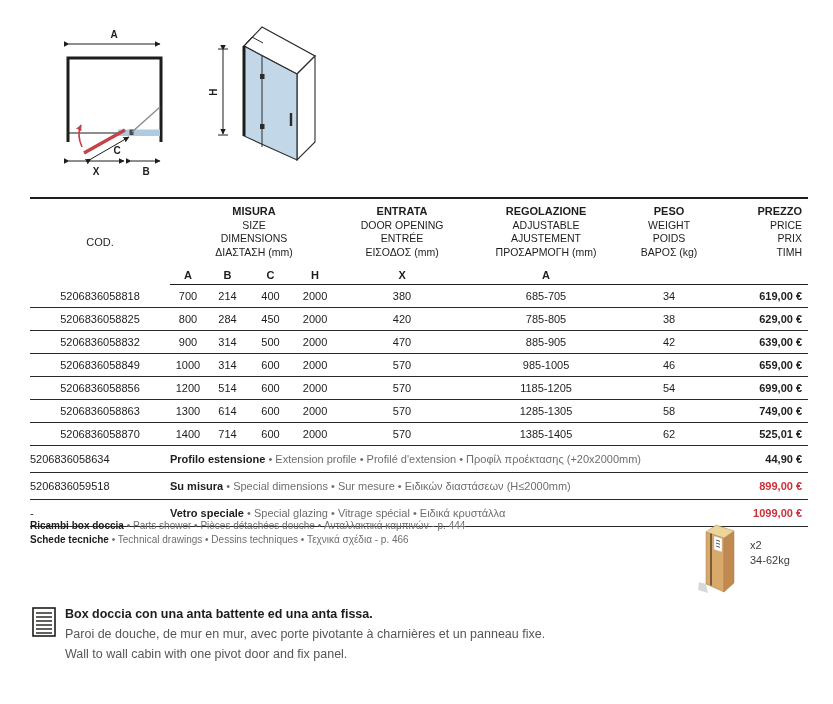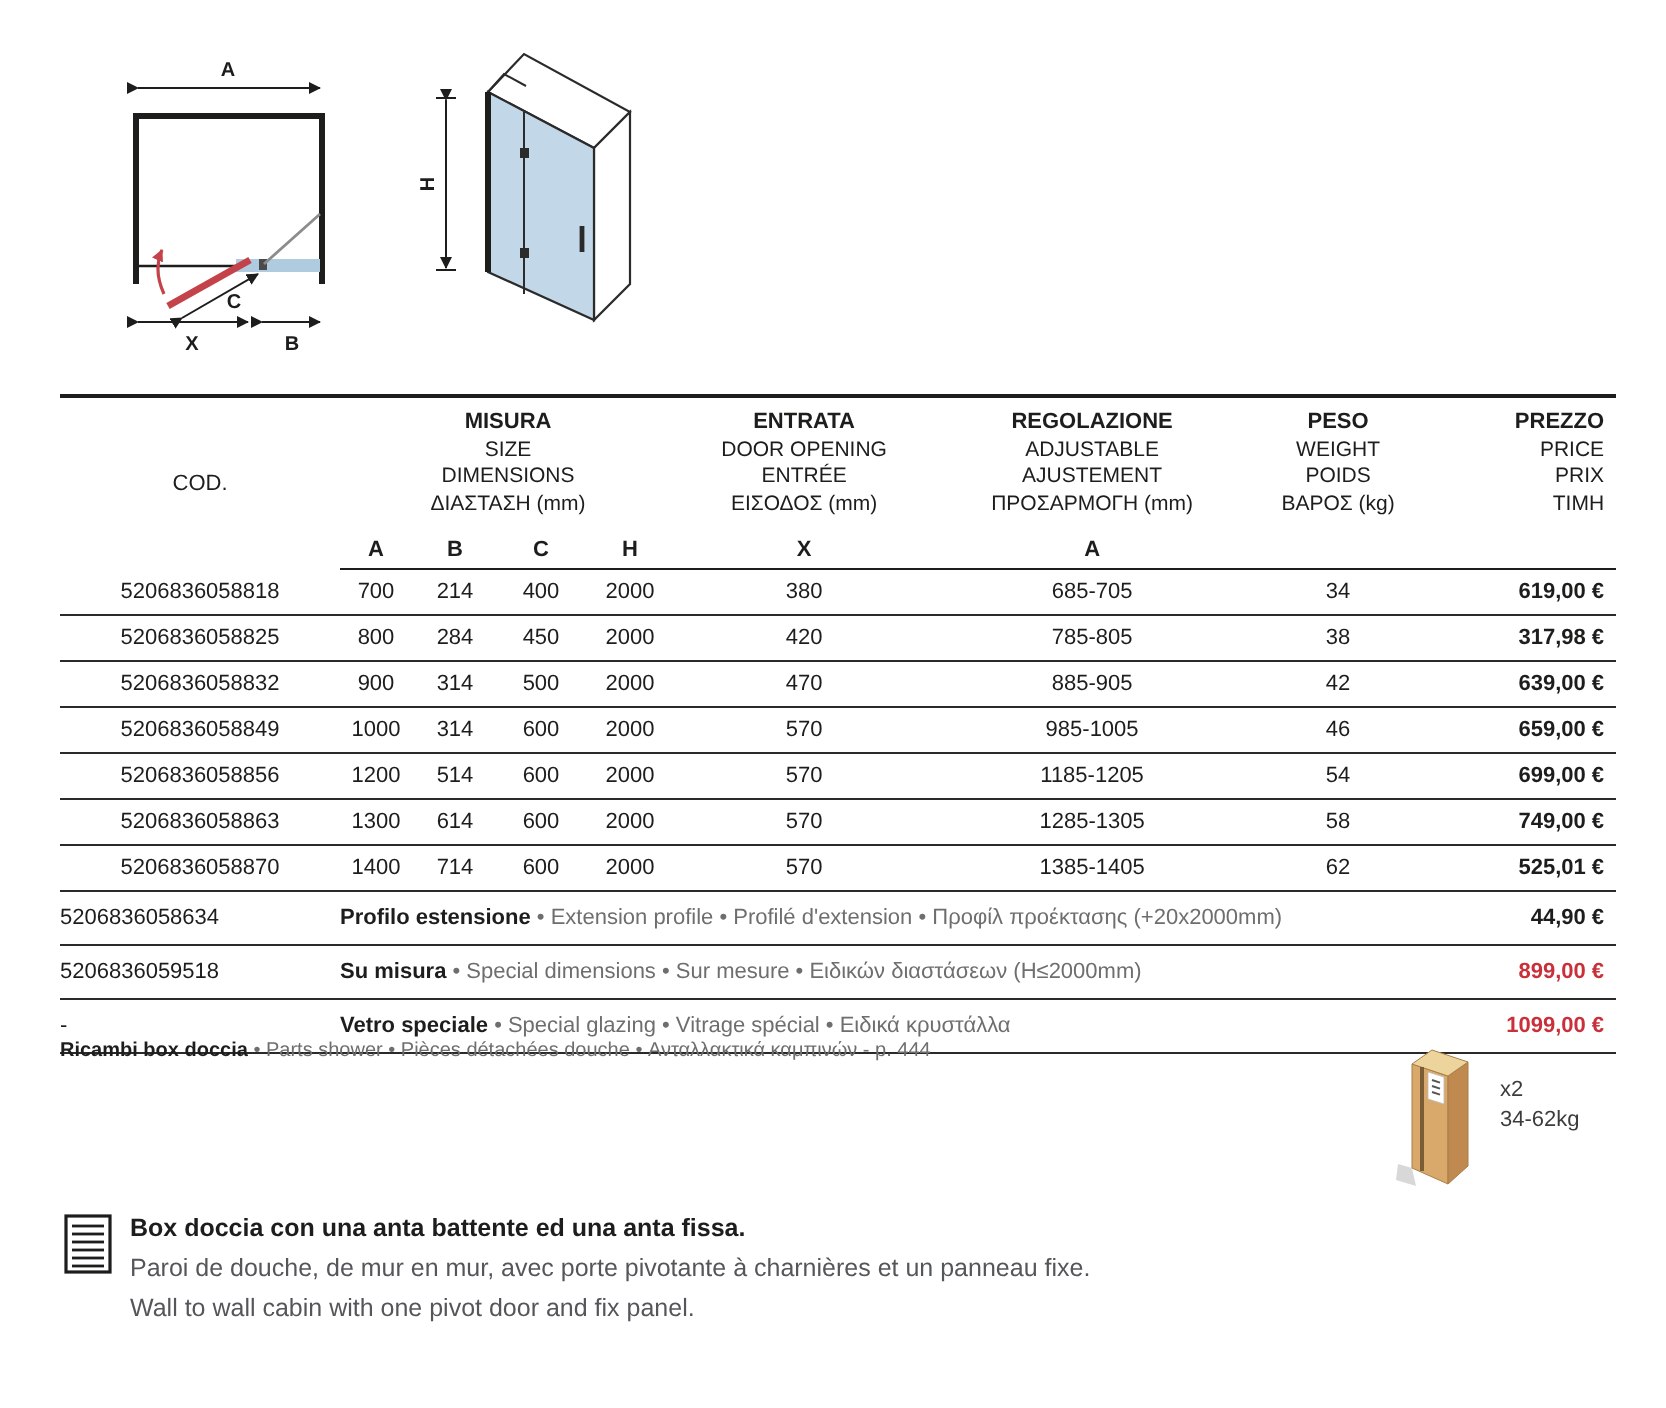--- a/index.html
+++ b/index.html
@@ -175,21 +175,21 @@
       </tr>
       <tr class="data-row">
         <td>5206836058825</td>
         <td>800</td>
         <td>284</td>
         <td>450</td>
         <td>2000</td>
         <td>420</td>
         <td>785-805</td>
         <td>38</td>
-        <td class="price">317,98 €</td>
+        <td class="price">629,00 €</td>
       </tr>
       <tr class="data-row">
         <td>5206836058832</td>
         <td>900</td>
         <td>314</td>
         <td>500</td>
         <td>2000</td>
         <td>470</td>
         <td>885-905</td>
         <td>42</td>
@@ -263,20 +263,24 @@
         </td>
         <td class="price red">1099,00 €</td>
       </tr>
     </tbody>
   </table>
 
   <div class="footnotes">
     <div>
       <span class="lbl">Ricambi box doccia</span>
       <span>• Parts shower • Pièces détachées douche • Ανταλλακτικά καμπινών - p. 444</span>
+    </div>
+    <div>
+      <span class="lbl">Schede tecniche</span>
+      <span>• Technical drawings • Dessins techniques • Τεχνικά σχέδια - p. 466</span>
     </div>
   </div>
 
   <div class="package">
     <svg width="46" height="74" viewBox="0 0 46 74">
       <polygon points="1,60 8,62 10,71 0,68" fill="#d8d8d8"></polygon>
       <polygon points="8,10 26,16 26,70 8,62" fill="#d9a96b" stroke="#a87f48" stroke-width="0.5"></polygon>
       <polygon points="26,16 36,9 36,61 26,70" fill="#c08950" stroke="#a87f48" stroke-width="0.5"></polygon>
       <polygon points="8,10 18,3 36,9 26,16" fill="#ecd49c" stroke="#a87f48" stroke-width="0.5"></polygon>
       <line x1="13" y1="11.5" x2="13" y2="63.5" stroke="#7a5c36" stroke-width="2"></line>

